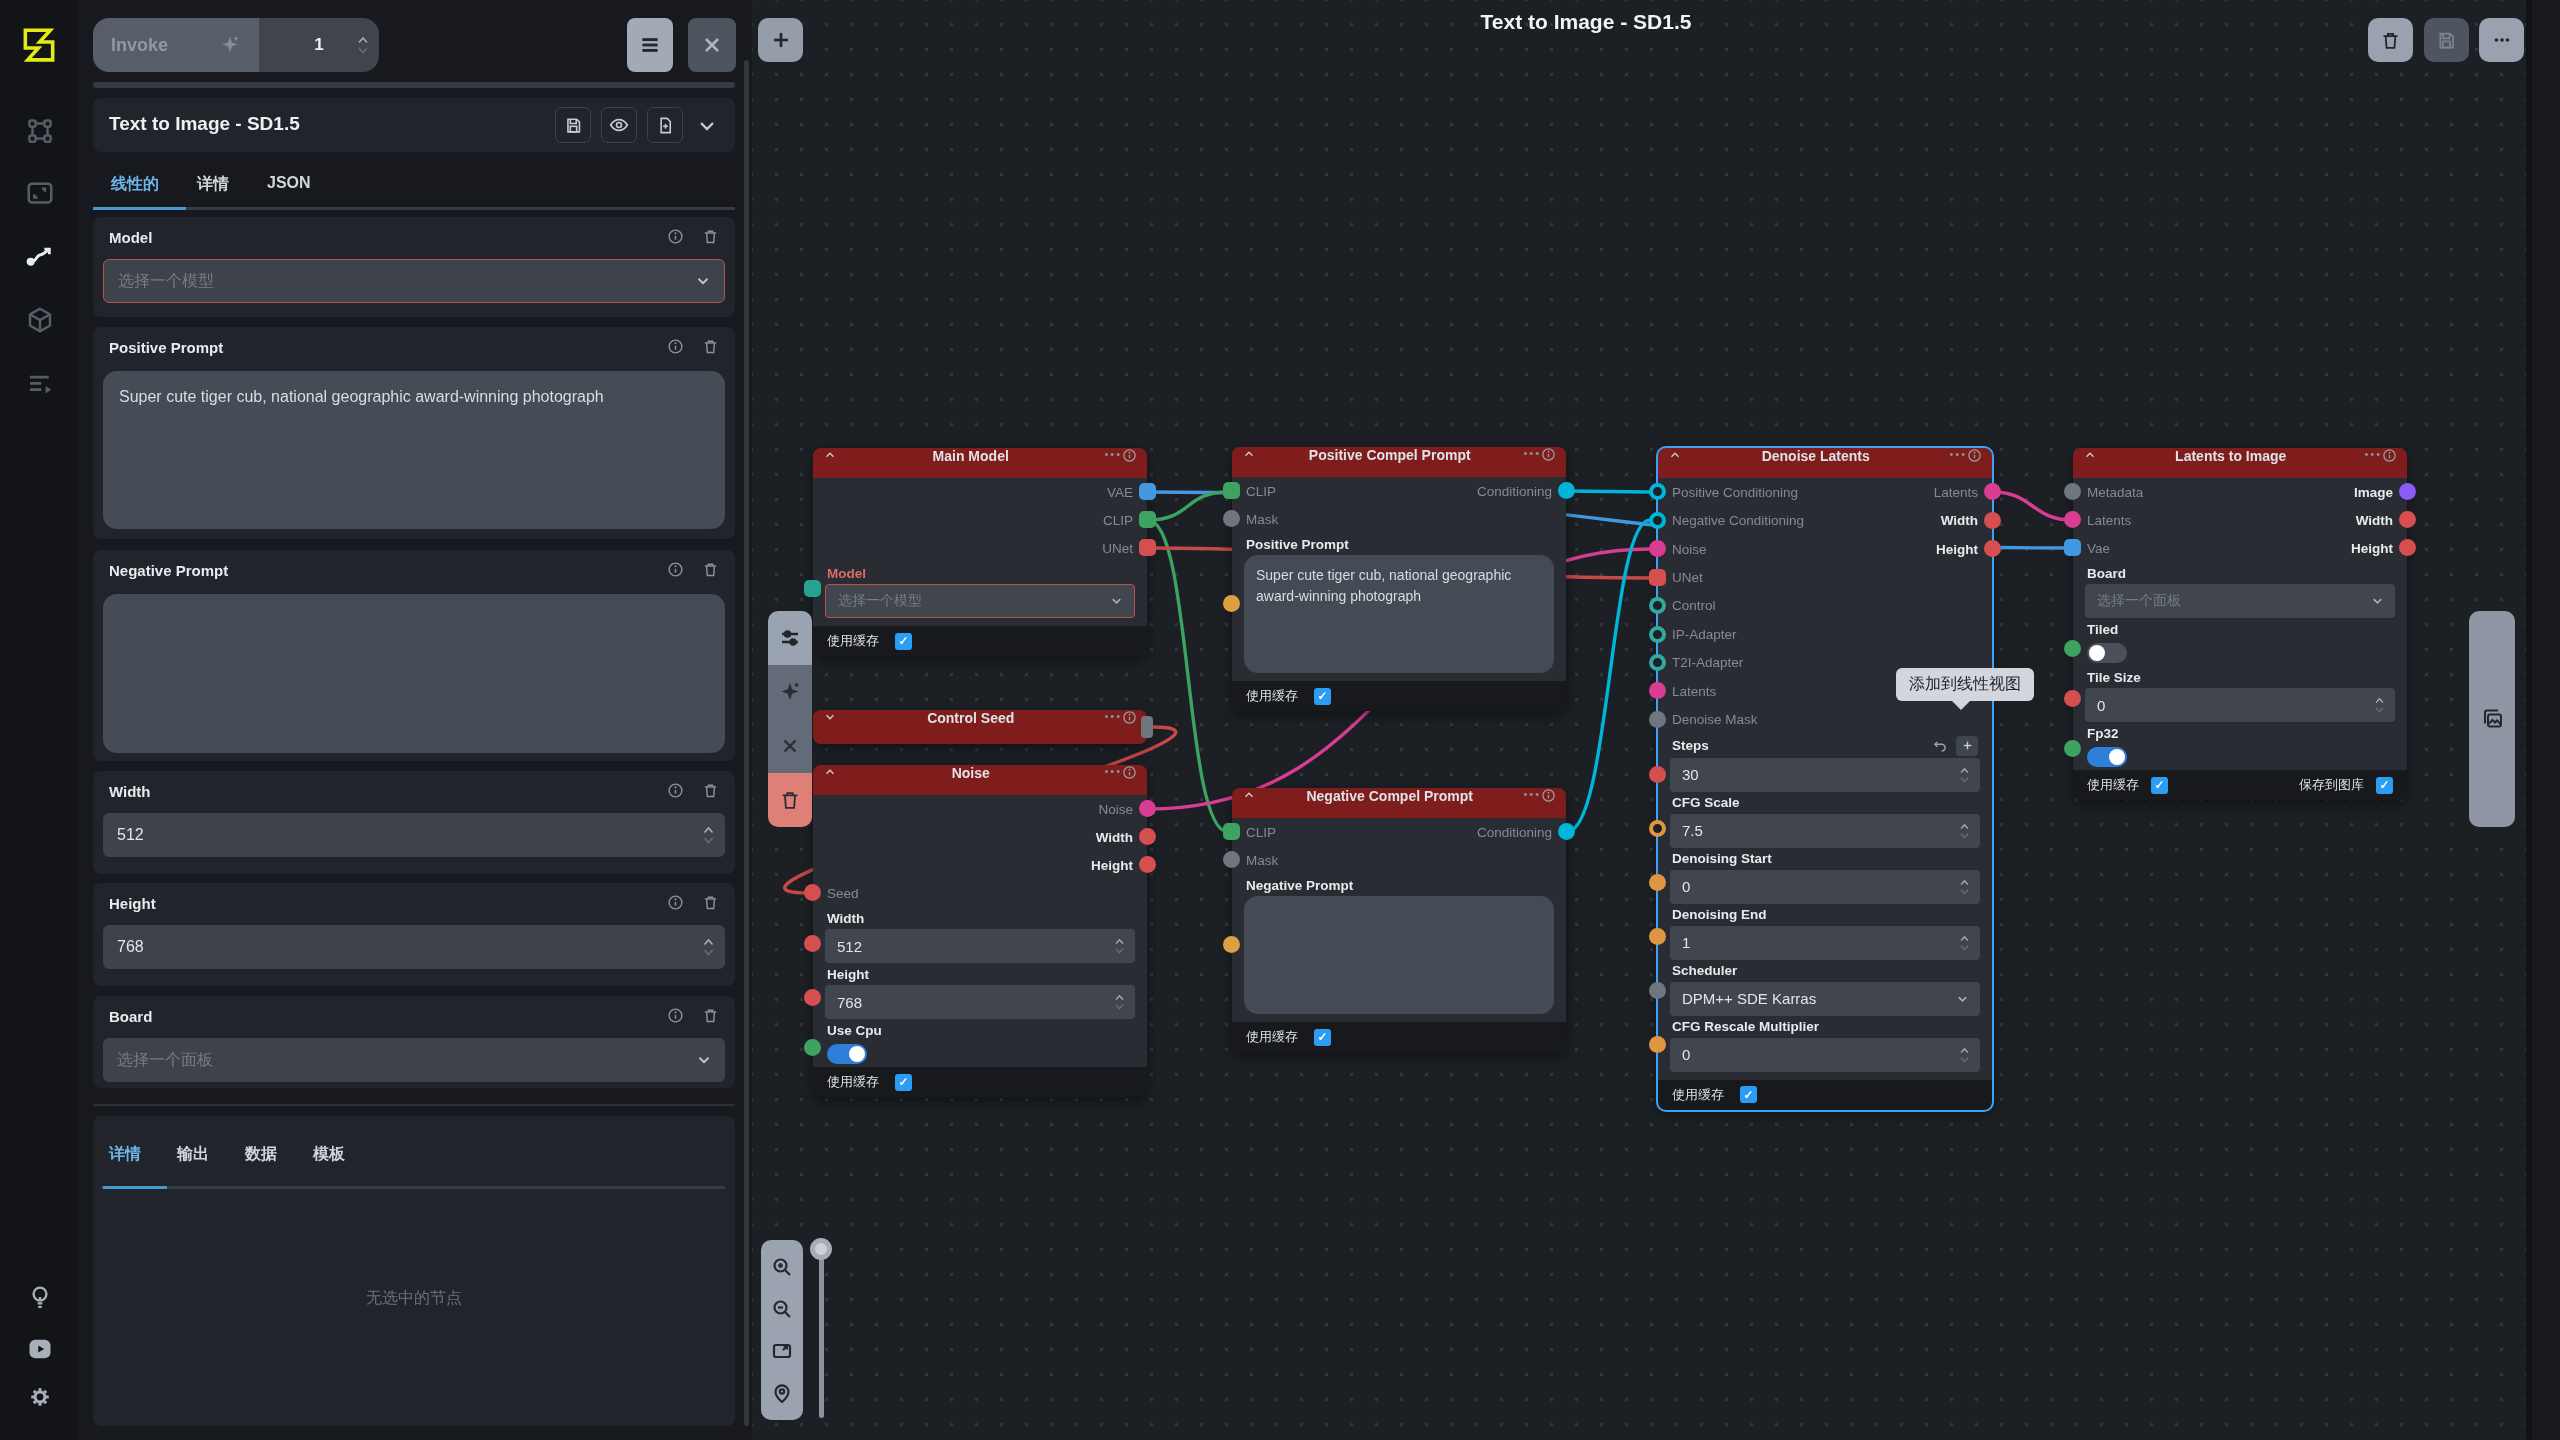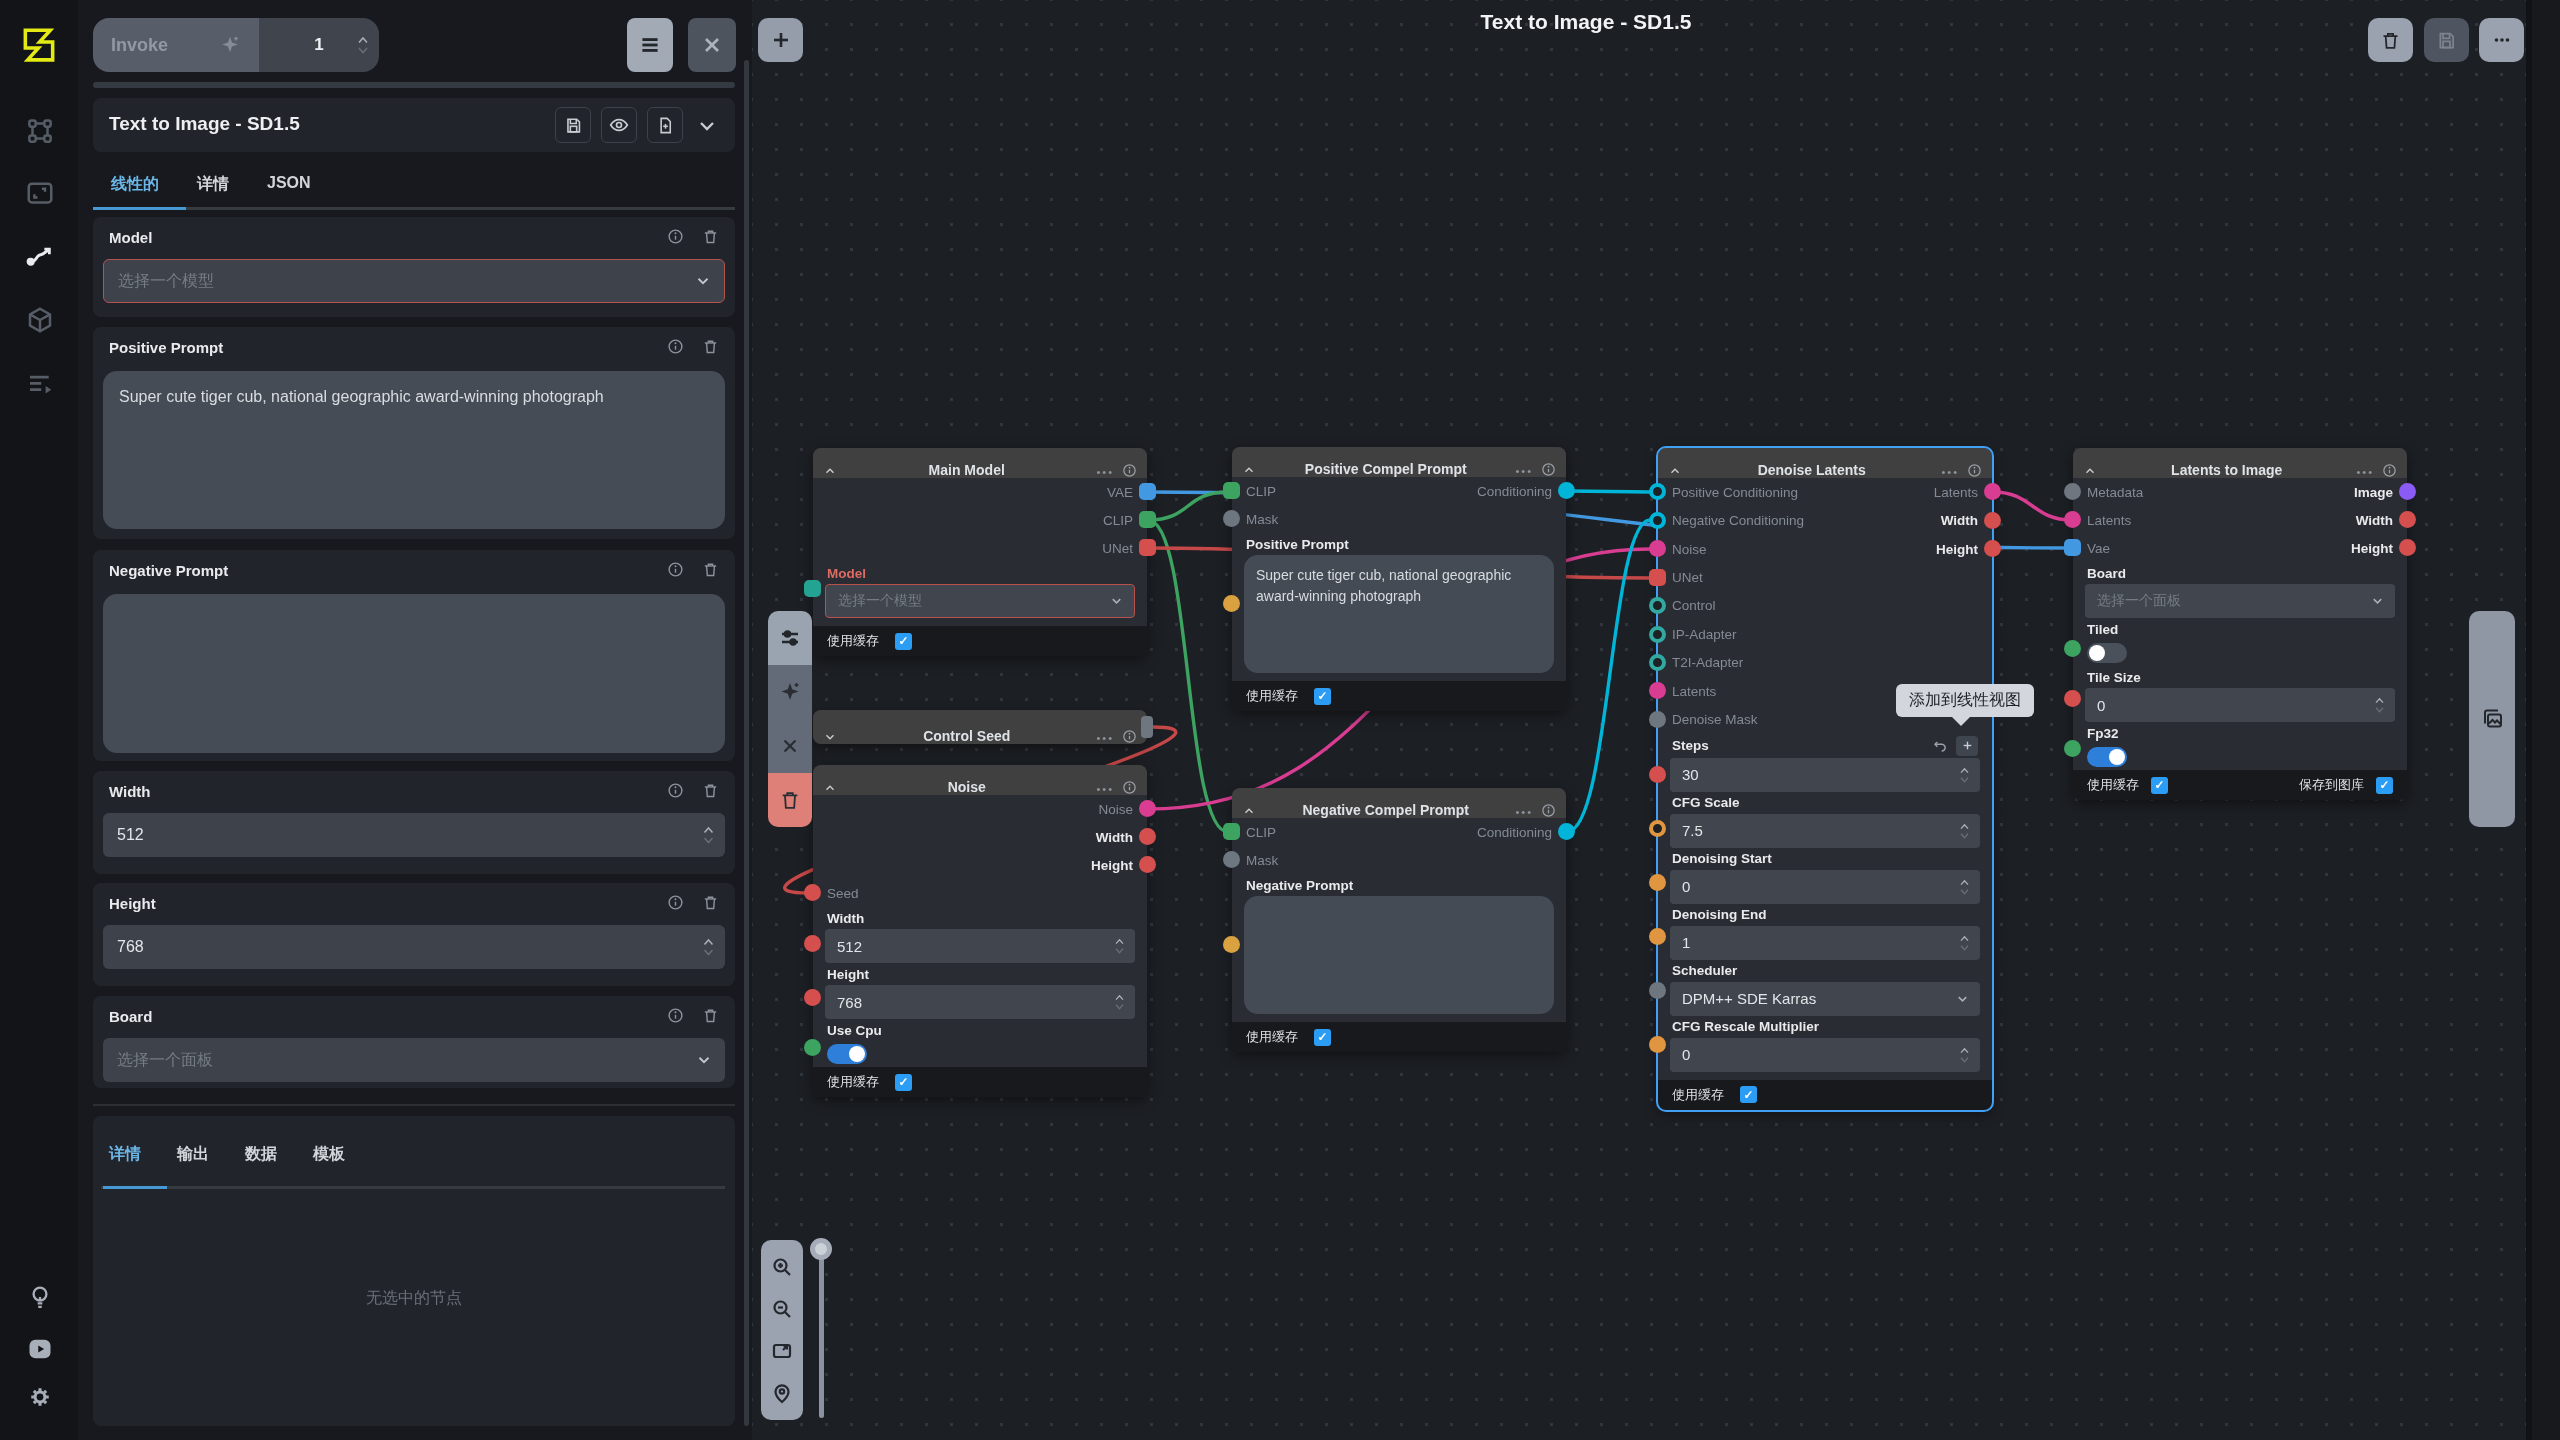--- a/index.html
+++ b/index.html
@@ -68,21 +68,21 @@
   .cv-btn.light { background:#9aa2af; color:#23262b; }
   .cv-btn.dark { background:#4f5560; color:#7e848d; }
   #add-node-btn { left:6px; background:#959daa; color:#23262b; }
 
   
   #edges { position:absolute; left:0; top:0; width:1774px; height:1440px; z-index:5; }
 
   
   .node { position:absolute; width:334px; background:#292c33; border-radius:8px; box-shadow:0 4px 14px rgba(0,0,0,.45); z-index:10; font-size:13.5px; }
   .node.selected { outline:2px solid #41a0f4; outline-offset:0; }
-  .nhead { height:30px; background:#404040; border-radius:8px 8px 0 0; display:flex; align-items:flex-end; padding:0 10px; gap:8px; }
+  .nhead { height:30px; background:#7f1d1d; border-radius:8px 8px 0 0; display:flex; align-items:flex-start; padding:0 10px; }
   .node.collapsed .nhead { border-radius:8px; }
   .nhead .chev { color:#c8cdd3; width:14px; height:14px; }
   .ntitle { flex:1; text-align:center; color:#dfe2e6; font-weight:bold; font-size:14px; }
   .ndots { color:#8d949e; font-size:11px; letter-spacing:2px; }
   .nhead .info { color:#9aa1a8; width:15px; height:15px; }
   .row { height:28px; display:flex; align-items:center; padding:0 14px; color:#848b94; }
   .rowd { height:28.45px; }
   .row .sp { flex:1; }
   .row .lbl.bright { color:#e8eaec; font-weight:bold; }
   .handle { position:absolute; width:17px; height:17px; border-radius:50%; background:currentColor; z-index:12; }
@@ -109,21 +109,21 @@
   .mini-plus { width:22px; height:20px; background:#3f454e; border-radius:4px; display:flex; align-items:center; justify-content:center; color:#c9ced5; }
 
   
   #node-toolbar { position:absolute; left:16px; top:611px; width:44px; border-radius:10px; overflow:hidden; z-index:40; display:flex; flex-direction:column; }
   #node-toolbar .tbtn { height:54px; display:flex; align-items:center; justify-content:center; }
   #gallery-btn { position:absolute; left:1717px; top:611px; width:46px; height:216px; border-radius:10px; background:#8f97a4; color:#23262b; display:flex; align-items:center; justify-content:center; z-index:40; }
   #zoom-toolbar { position:absolute; left:9px; top:1240px; width:42px; height:180px; border-radius:10px; background:#9ba3b0; color:#24282e; display:flex; flex-direction:column; align-items:center; justify-content:space-around; padding:6px 0; z-index:40; }
   #zoom-track { position:absolute; left:67px; top:1246px; width:5px; height:172px; background:#8b93a0; border-radius:3px; z-index:39; }
   #zoom-knob { position:absolute; left:58px; top:1238px; width:22px; height:22px; border-radius:50%; background:#ccd1d8; border:5px solid #a6adb9; z-index:41; }
 
-  #tooltip { position:absolute; left:1144px; top:684px; background:#d3d7dd; color:#1e2126; font-size:16px; padding:6px 13px; border-radius:6px; z-index:50; white-space:nowrap; }
+  #tooltip { position:absolute; left:1144px; top:668px; background:#d3d7dd; color:#1e2126; font-size:16px; padding:6px 13px; border-radius:6px; z-index:50; white-space:nowrap; }
   #tooltip::after { content:""; position:absolute; left:55px; bottom:-9px; border:10px solid transparent; border-top-color:#d3d7dd; border-bottom:0; }
 
   .ic { display:block; }
 </style>
 </head>
 <body>
 
 <svg width="0" height="0" style="position:absolute">
   <defs>
     <g id="i-info">

